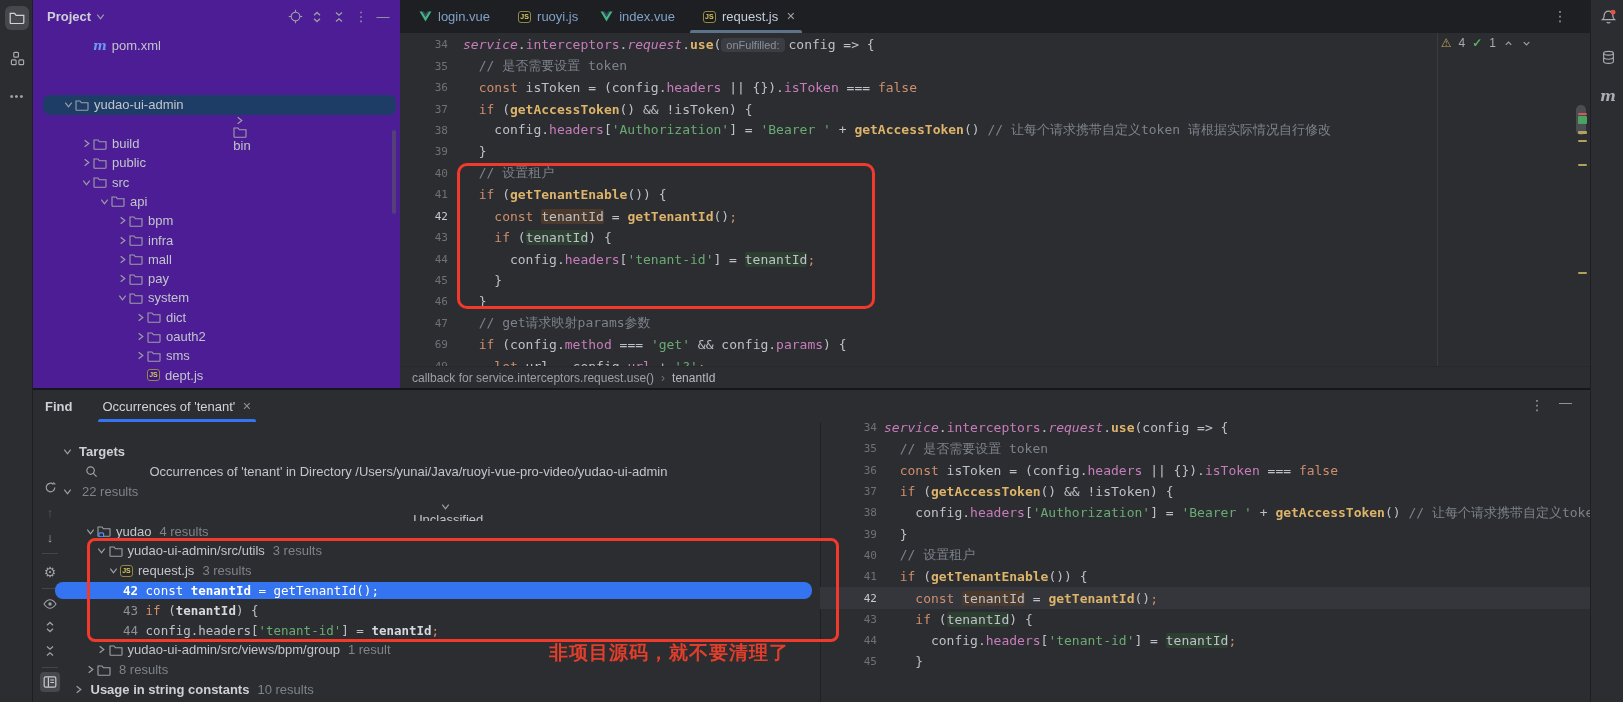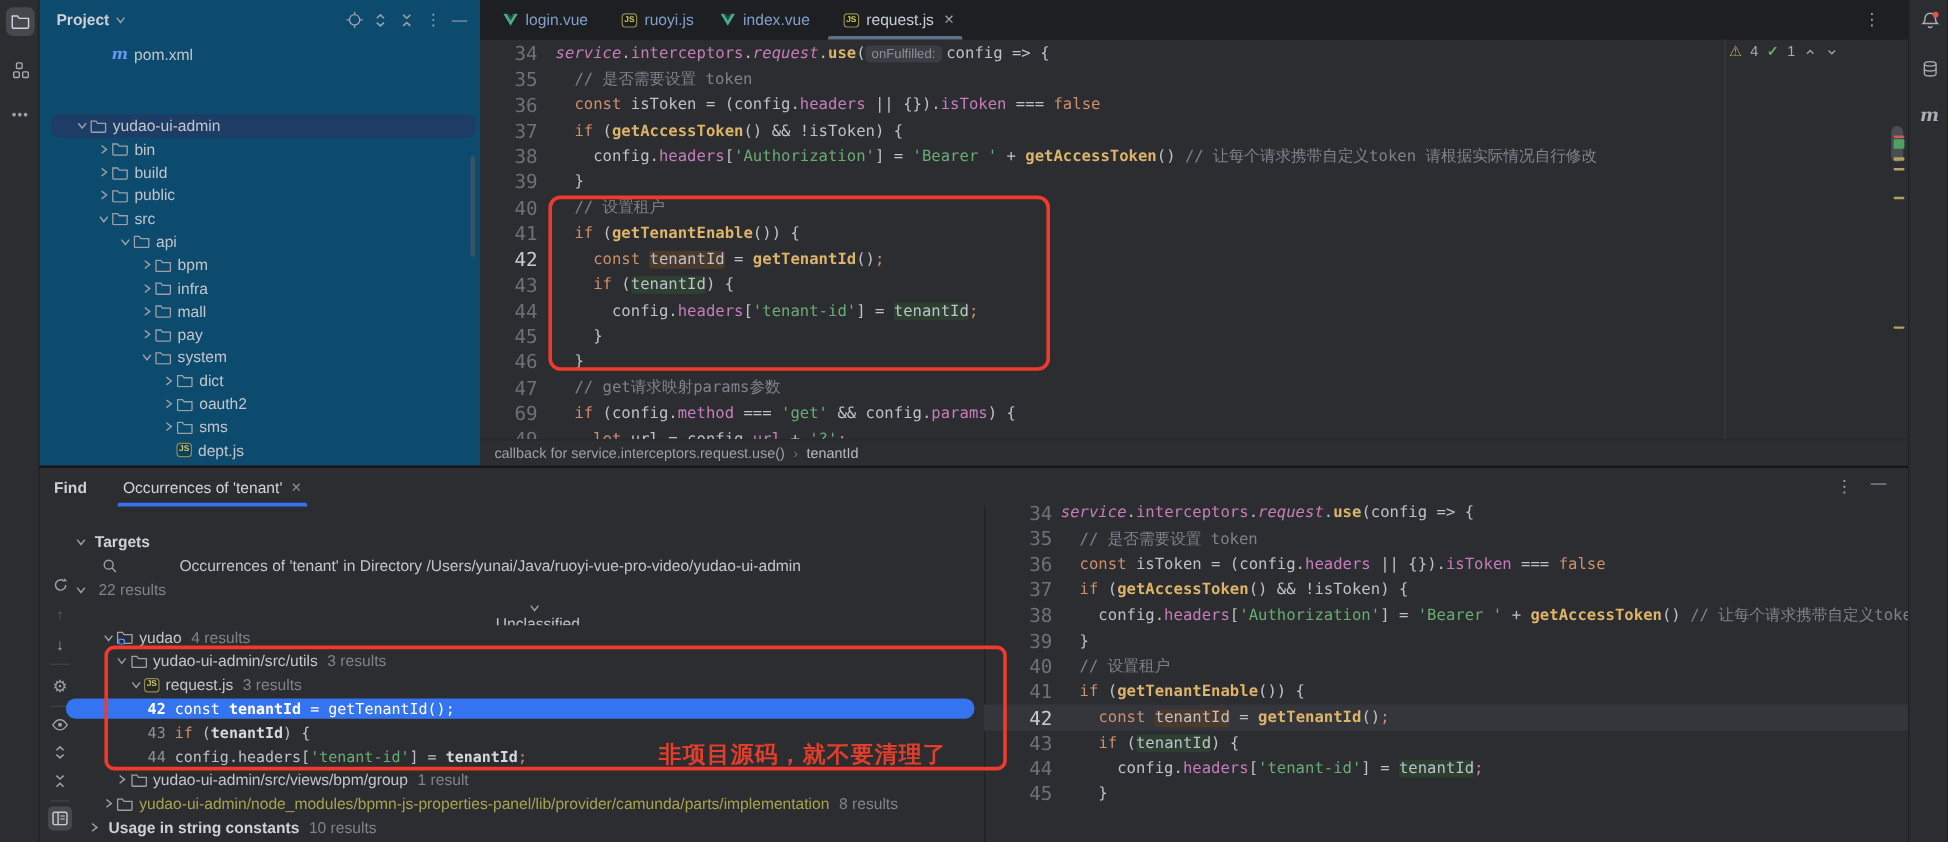--- a/index.html
+++ b/index.html
@@ -12,21 +12,21 @@
   svg { display:block; }
   .ico { display:inline-flex; align-items:center; justify-content:center; flex:0 0 auto; }
 
   
   #strip-left { position:absolute; left:0; top:0; width:33px; height:702px; background:#2b2d30; border-right:1px solid #1e1f22; }
   .strip-btn { position:absolute; left:5px; width:24px; height:24px; border-radius:6px; display:flex; align-items:center; justify-content:center; }
   .strip-btn.active { background:#46484d; }
   .dots { color:#9da0a6; font-size:11px; letter-spacing:1px; }
 
   
-  #project-panel { position:absolute; left:33px; top:0; width:367px; height:388px; background:#0c4a6e; overflow:hidden; }
+  #project-panel { position:absolute; left:33px; top:0; width:367px; height:388px; background:#4c1d95; overflow:hidden; }
   #pp-header { position:absolute; left:0; top:0; right:0; height:33px; display:flex; align-items:center; padding:0 6px 0 14px; }
   .pp-title { font-weight:bold; color:#ced0d6; display:flex; align-items:center; gap:4px; }
   #pp-header .spacer { flex:1; }
   .hicon { width:22px; height:22px; display:flex; align-items:center; justify-content:center; color:#9da0a6; border-radius:4px; }
   .hicon.txt { font-size:13px; }
   #pp-tree { position:absolute; left:0; top:36px; right:0; bottom:0; overflow:hidden; }
   .trow { position:relative; height:19.3px; display:flex; align-items:center; white-space:nowrap; }
   .trow .lbl { margin-left:5px; color:#c2c5cb; }
   .trow.selected::before { content:""; position:absolute; left:10px; right:4px; top:0; bottom:0; background:#1d3d66; border-radius:7px; }
   .trow > * { position:relative; z-index:1; }
@@ -49,21 +49,21 @@
   #tab-kebab { position:absolute; right:20px; top:6px; width:20px; height:20px; color:#9da0a6; font-size:14px; display:flex; align-items:center; justify-content:center; }
 
   #inspections { position:absolute; top:36px; right:58px; display:flex; align-items:center; gap:7px; font-size:12px; color:#a8abb1; z-index:6; }
   #inspections .warn { color:#c2a65c; font-size:12px; }
   #inspections .ok { color:#5fad65; font-weight:bold; font-size:12px; }
 
   #code-top { position:absolute; left:0; top:33px; right:0; height:355px; overflow:hidden; padding-top:1px;
               font-family:"DejaVu Sans Mono", monospace; font-size:13px; }
   .cl { display:flex; align-items:center; height:21.45px; white-space:pre; }
   #fp-preview .cl { height:21.3px; }
-  .ln { flex:0 0 auto; width:48px; text-align:right; color:#6e7277; font-size:16px; }
+  .ln { flex:0 0 auto; width:48px; text-align:right; color:#6e7277; font-size:11px; }
   .ln.cur { color:#c8cbd1; }
   #code-top .lt { margin-left:15px; }
   .cd { color:#bdc0c7; } .ck { color:#cf8e6d; } .cs { color:#6aab73; } .cp { color:#c77dbb; }
   .ci { font-style:italic; } .cf { color:#ddb46a; font-weight:bold; } .cc { color:#7d828c; }
   .cx { color:#cf8e6d; }
   .hw { color:#bdc0c7; background:#4b392b; border-radius:2px; }
   .hr { color:#bdc0c7; background:#2c3f31; border-radius:2px; }
   .inlay { font-family:"Liberation Sans", sans-serif; font-size:11px; color:#87919c; background:#3b3d42;
            border-radius:4px; padding:1px 5px; margin-right:4px; }
   #guide-line { position:absolute; left:1037px; top:33px; height:333px; width:1px; background:#3a3c40; }
@@ -115,21 +115,21 @@
   #fp-preview .cl.curline { background:#34363b; }
 
   
   #strip-right { position:absolute; left:1590px; top:0; width:33px; height:702px; background:#2b2d30; border-left:1px solid #1e1f22; }
   .rs-btn { position:absolute; left:7px; width:20px; height:20px; display:flex; align-items:center; justify-content:center; }
 
   
   .ann-rect { position:absolute; border:3px solid #f1392c; border-radius:10px; z-index:50; pointer-events:none; }
   #rect1 { left:457px; top:163px; width:418px; height:146px; }
   #rect2 { left:87px; top:538px; width:752px; height:104px; border-radius:8px; }
-  #red-note { position:absolute; left:549px; top:616px; z-index:51; color:#e23e2b; font-size:19px; font-weight:bold;
+  #red-note { position:absolute; left:549px; top:640px; z-index:51; color:#e23e2b; font-size:19px; font-weight:bold;
               letter-spacing:1px; pointer-events:none; }
 </style>
 </head>
 <body>
 
 <div id="app">
 
   <div id="strip-left">
     <div class="strip-btn active" style="top:6px;">
       <span class="ico">
@@ -198,21 +198,21 @@
               <polyline points="4 2.5 8.5 6 4 9.5" fill="none" stroke="#9da0a6" stroke-width="1.3"></polyline>
             </svg>
           </span>
           <span class="ico">
             <svg viewBox="0 0 14 12" width="14" height="12">
               <path d="M1 2h4l1.4 1.8H13v6.6c0 .5-.4.8-.8.8H1.8c-.5 0-.8-.3-.8-.8V2z" fill="none" stroke="#9da0a6" stroke-width="1.1"></path>
             </svg>
           </span>
           <span class="lbl">yudao-ui-admin</span>
         </div>
-        <div class="trow" style="padding-left: 46px;">
+        <div class="trow" style="padding-left: 46px; flex-direction: column;">
           <span class="chev ">
             <svg viewBox="0 0 12 12" width="11" height="11">
               <polyline points="4 2.5 8.5 6 4 9.5" fill="none" stroke="#9da0a6" stroke-width="1.3"></polyline>
             </svg>
           </span>
           <span class="ico">
             <svg viewBox="0 0 14 12" width="14" height="12">
               <path d="M1 2h4l1.4 1.8H13v6.6c0 .5-.4.8-.8.8H1.8c-.5 0-.8-.3-.8-.8V2z" fill="none" stroke="#9da0a6" stroke-width="1.1"></path>
             </svg>
           </span>
@@ -623,21 +623,20 @@
           <span class="chev ">
             <svg viewBox="0 0 12 12" width="11" height="11">
               <polyline points="4 2.5 8.5 6 4 9.5" fill="none" stroke="#9da0a6" stroke-width="1.3"></polyline>
             </svg>
           </span>
           <span class="ico">
             <svg viewBox="0 0 14 12" width="14" height="12">
               <path d="M1 2h4l1.4 1.8H13v6.6c0 .5-.4.8-.8.8H1.8c-.5 0-.8-.3-.8-.8V2z" fill="none" stroke="#9da0a6" stroke-width="1.1"></path>
             </svg>
           </span>
-          <span class="lbl excl">yudao-ui-admin/node_modules/bpmn-js-properties-panel/lib/provider/camunda/parts/implementation</span>
           <span class="cnt">8 results</span>
         </div>
         <div class="frow" style="padding-left: 38.5px;">
           <span class="chev ">
             <svg viewBox="0 0 12 12" width="11" height="11">
               <polyline points="4 2.5 8.5 6 4 9.5" fill="none" stroke="#9da0a6" stroke-width="1.3"></polyline>
             </svg>
           </span>
           <span class="lbl bold">Usage in string constants</span>
           <span class="cnt">10 results</span>

